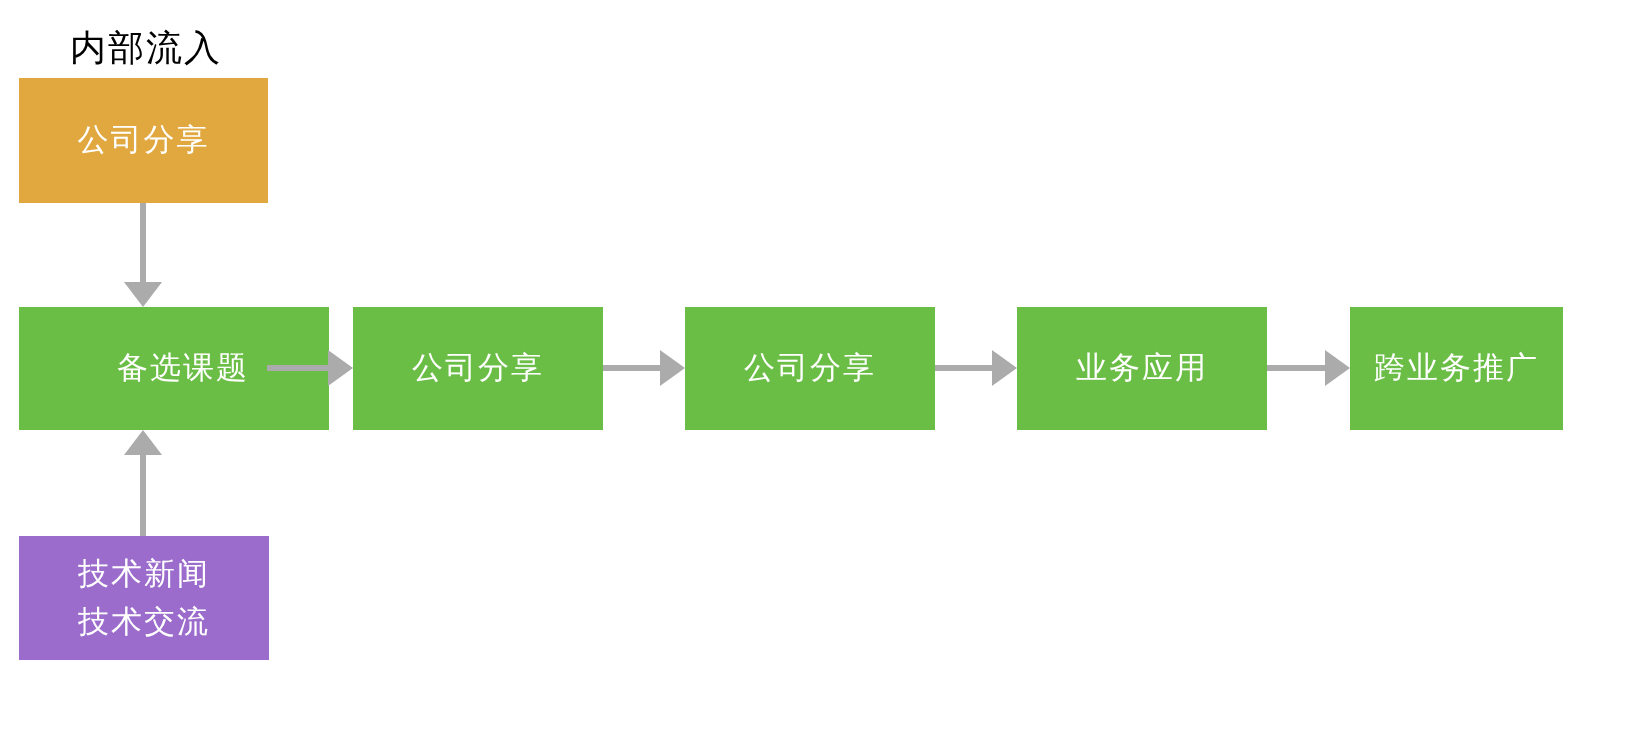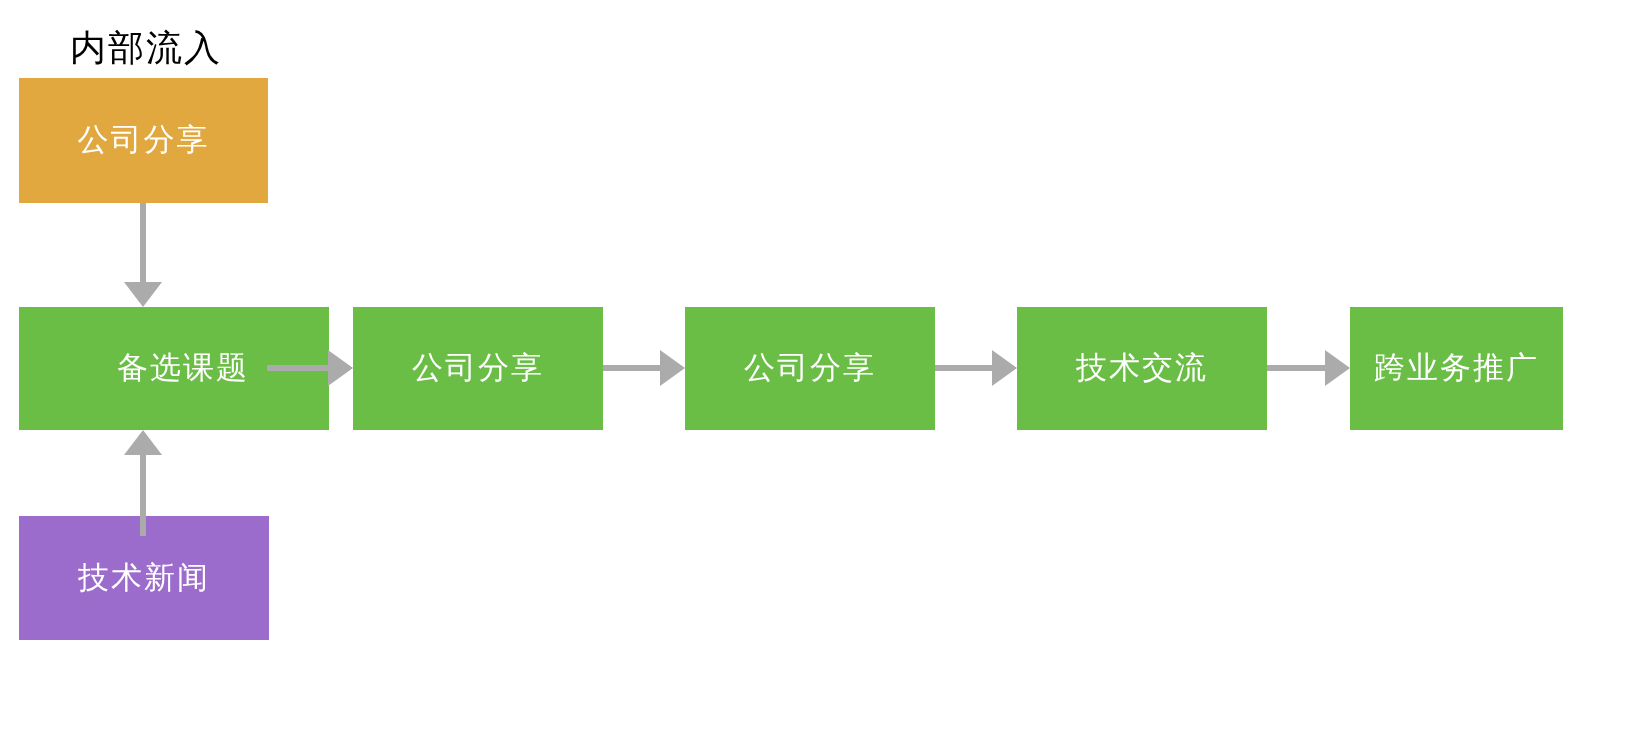--- a/index.html
+++ b/index.html
@@ -32,21 +32,21 @@
     align-items: center;
     justify-content: center;
     color: #ffffff;
     font-size: 31px;
     font-weight: 500;
     letter-spacing: 2px;
     text-align: center;
     line-height: 1.55;
   }
   .node-yellow { background: #E0A83E; left: 19px; top: 78px;  width: 249px; height: 125px; }
-  .node-purple { background: #9B6CCB; left: 19px; top: 516px; width: 250px; height: 124px; }
+  .node-purple { background: #9B6CCB; left: 19px; top: 536px; width: 250px; height: 124px; }
   .node-green  { background: #6ABD45; top: 307px; height: 123px; }
   .ng1 { left: 19px;   width: 292px; padding-left: 18px; }
   .ng2 { left: 353px;  width: 250px; }
   .ng3 { left: 685px;  width: 250px; }
   .ng4 { left: 1017px; width: 250px; }
   .ng5 { left: 1350px; width: 213px; }
   .arrows-layer {
     position: absolute;
     left: 0; top: 0;
     width: 1642px;
@@ -72,29 +72,30 @@
 
   <div class="node node-green ng2">
     <span>公司分享</span>
   </div>
 
   <div class="node node-green ng3">
     <span>公司分享</span>
   </div>
 
   <div class="node node-green ng4">
-    <span>技术交流</span>
+    <span>业务应用</span>
   </div>
 
   <div class="node node-green ng5">
     <span>跨业务推广</span>
   </div>
 
   <div class="node node-purple">
     <span>技术新闻</span>
+    <span>技术交流</span>
   </div>
 
 
   <svg class="arrows-layer" viewBox="0 0 1642 746" xmlns="http://www.w3.org/2000/svg">
 
     <g>
       <rect class="arrow" x="140" y="203" width="6" height="81"></rect>
       <polygon class="arrow" points="124,282 162,282 143,307"></polygon>
     </g>
 

